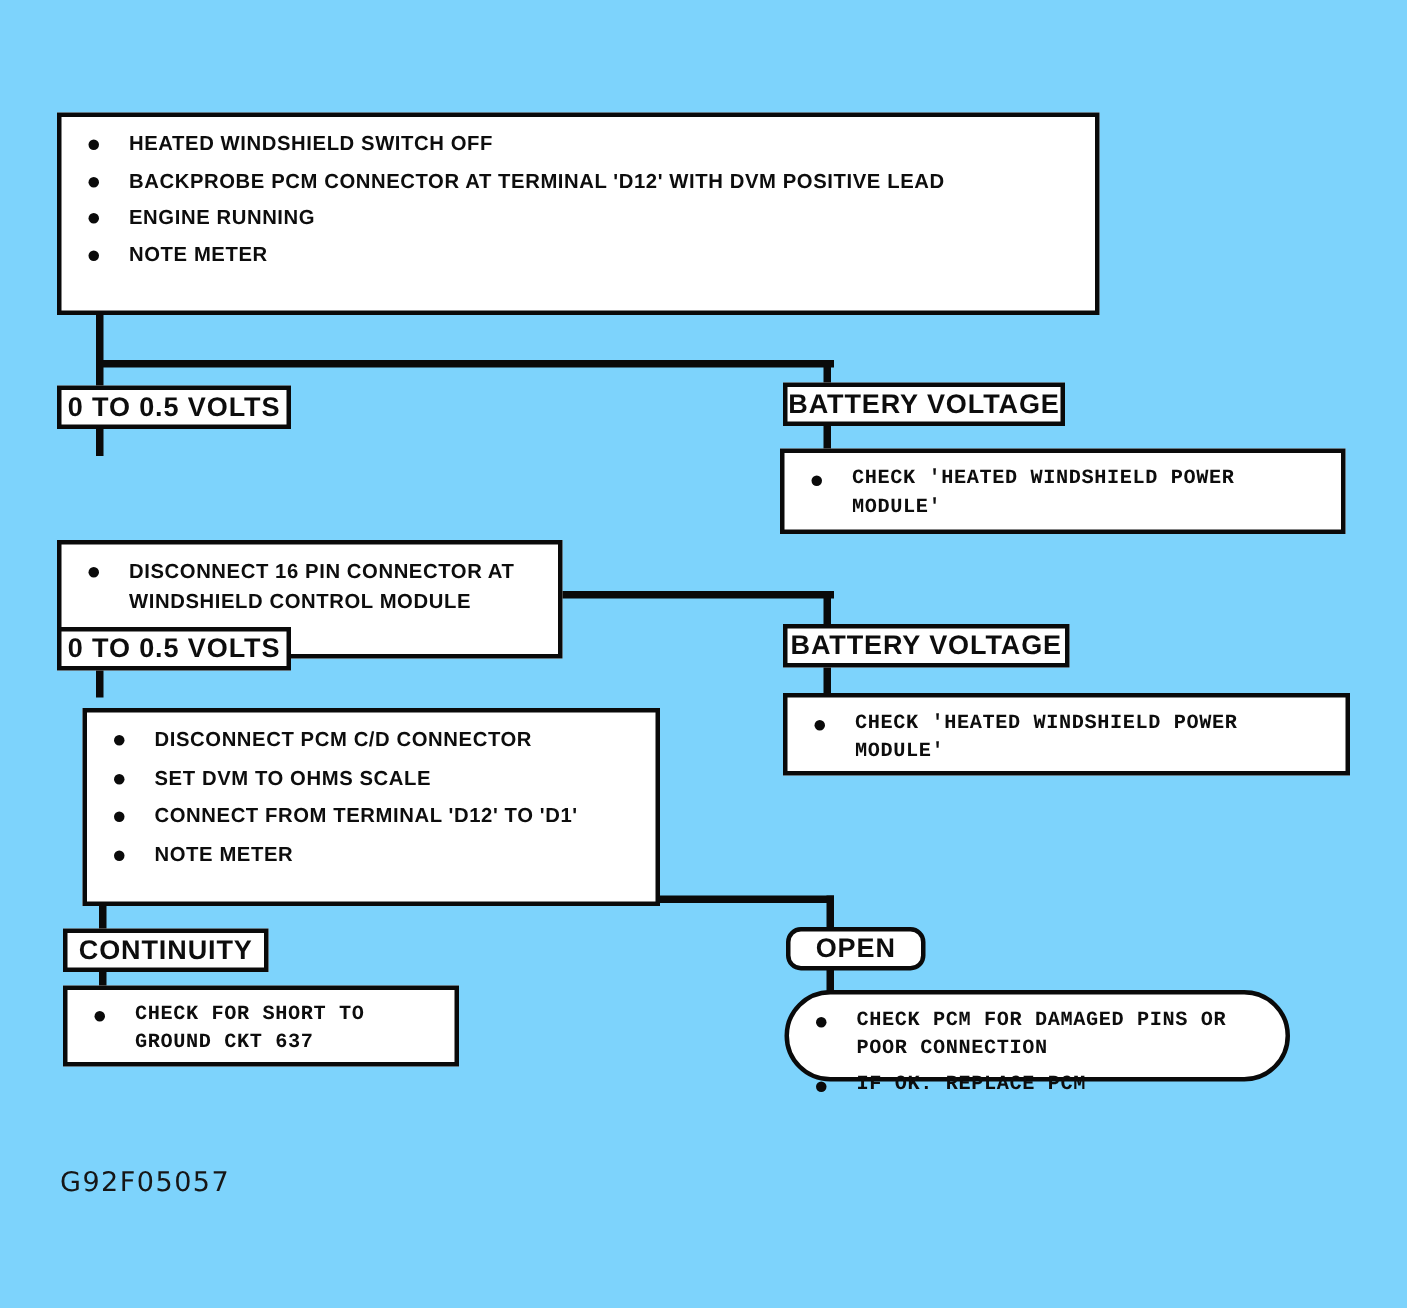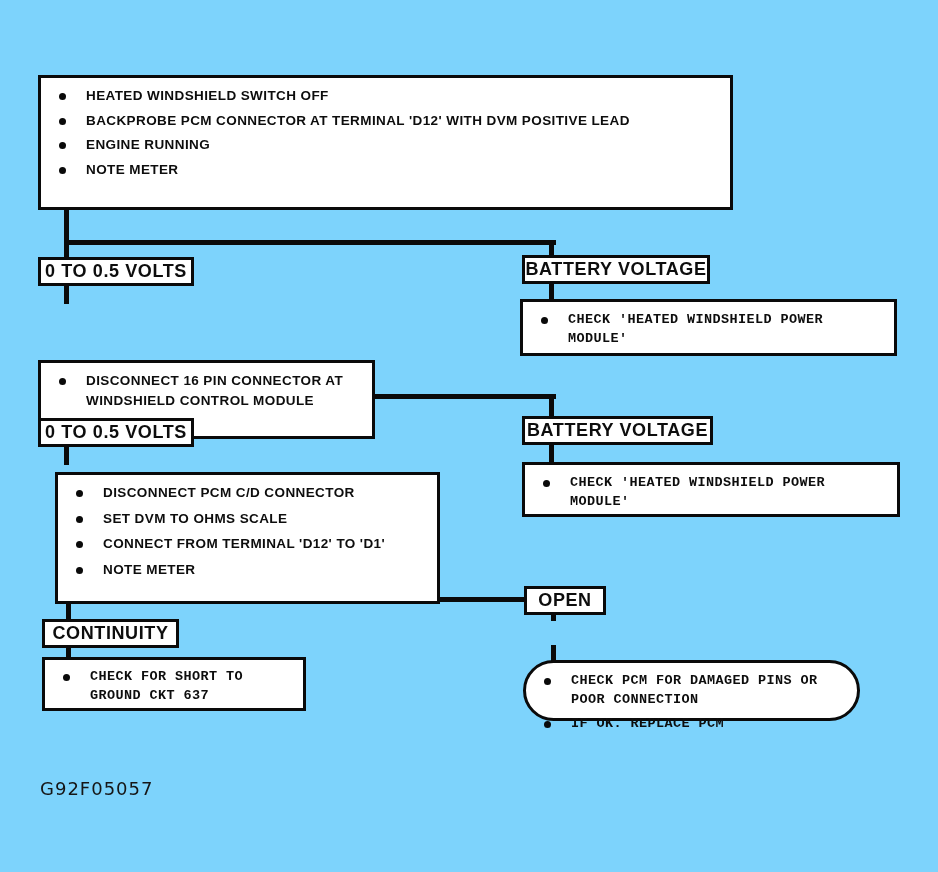--- a/index.html
+++ b/index.html
@@ -155,21 +155,21 @@
   </div>
 
   <div class="box action tight" style="left:522px; top:462px; width:378px; height:55px;">
     <div class="row">
       <span class="dot"></span>
       <span class="btxt">CHECK 'HEATED WINDSHIELD POWER MODULE'</span>
     </div>
   </div>
 
   <div class="box label-box" style="left:42px; top:619px; width:137px; height:29px;">CONTINUITY</div>
-  <div class="box label-box" style="left:524px; top:586px; width:82px; height:29px;">OPEN</div>
+  <div class="box label-box" style="left:524px; top:618px; width:93px; height:29px;border-radius:10px;">OPEN</div>
 
   <div class="box action tight" style="left:42px; top:657px; width:264px; height:54px; padding-top:7px;">
     <div class="row">
       <span class="dot"></span>
       <span class="btxt">CHECK FOR SHORT TO GROUND CKT 637</span>
     </div>
   </div>
 
   <div class="box action tight" style="left:523px; top:660px; width:337px; height:61px;border-radius:31px;">
     <div class="row">

